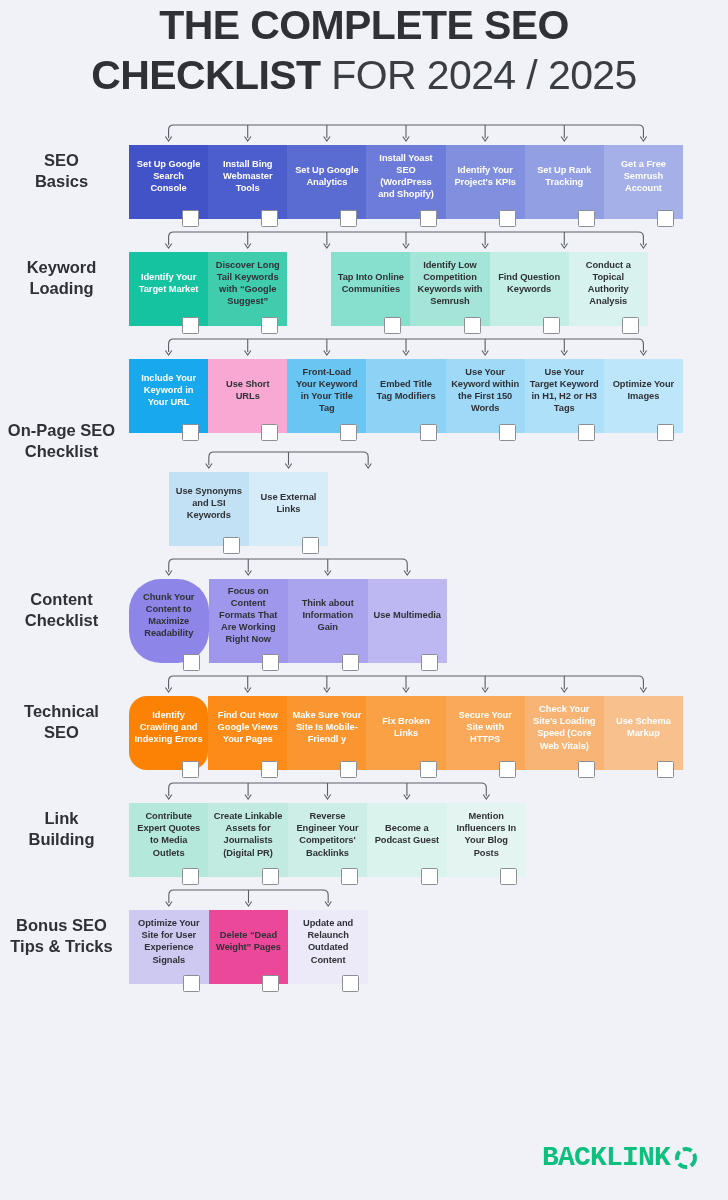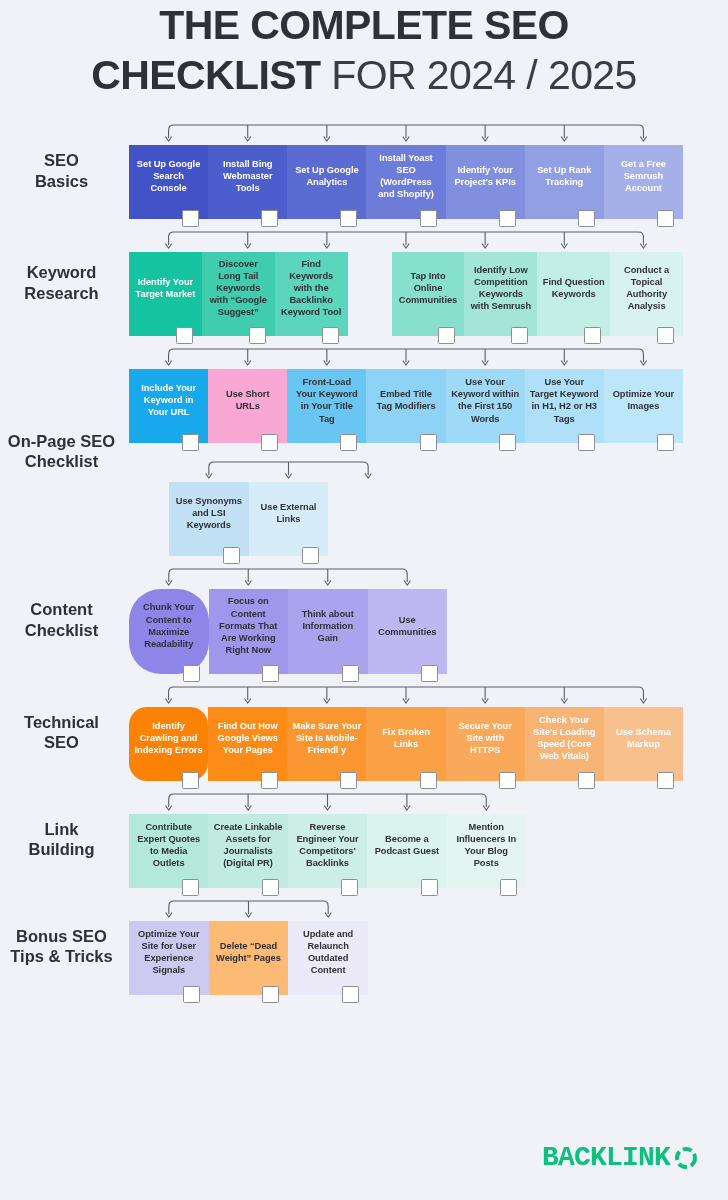--- a/index.html
+++ b/index.html
@@ -167,21 +167,21 @@
               <span class="txt">Get a Free Semrush Account</span>
               <div class="checkbox"></div>
             </div>
           </div>
         </div>
       </div>
     </div>
     <div class="section">
       <div class="sec-label">
         <div>Keyword</div>
-        <div>Research</div>
+        <div>Loading</div>
       </div>
       <div class="sec-body">
         <div style="margin-left: 0px; width: 554px;">
           <div class="connector">
             <svg viewBox="0 0 554 23" preserveAspectRatio="none" width="554" height="23">
               <path d="M 39.57142857142857 16 L 39.57142857142857 8 Q 39.57142857142857 3 44.57142857142857 3 L 509.42857142857144 3 Q 514.4285714285714 3 514.4285714285714 8 L 514.4285714285714 16" fill="none" stroke="#5a5e66" stroke-width="1.1"></path>
               <path d="M 36.37142857142857 14.5 L 39.57142857142857 19 L 42.77142857142857 14.5" fill="none" stroke="#5a5e66" stroke-width="1.1" stroke-linejoin="miter"></path>
               <path d="M 118.71428571428571 3 L 118.71428571428571 16" fill="none" stroke="#5a5e66" stroke-width="1.1"></path>
               <path d="M 115.5142857142857 14.5 L 118.71428571428571 19 L 121.91428571428571 14.5" fill="none" stroke="#5a5e66" stroke-width="1.1" stroke-linejoin="miter"></path>
               <path d="M 197.85714285714283 3 L 197.85714285714283 16" fill="none" stroke="#5a5e66" stroke-width="1.1"></path>
@@ -197,24 +197,20 @@
           </div>
           <div class="row">
             <div class="cell" style="width: 14.2857%; background: rgb(21, 195, 160); color: rgb(255, 255, 255);">
               <span class="txt">Identify Your Target Market</span>
               <div class="checkbox"></div>
             </div>
             <div class="cell" style="width: 14.2857%; background: rgb(63, 205, 174); color: rgb(47, 49, 54);">
               <span class="txt">Discover Long Tail Keywords with “Google Suggest”</span>
               <div class="checkbox"></div>
             </div>
-            <div class="cell" style="width: 14.2857%; background: rgb(91, 213, 187); color: rgb(47, 49, 54);">
-              <span class="txt">Find Keywords with the Backlinko Keyword Tool</span>
-              <div class="checkbox"></div>
-            </div>
             <div class="cell" style="width: 14.2857%; background: rgb(134, 224, 205); color: rgb(47, 49, 54); margin-left: 44px;">
               <span class="txt">Tap Into Online Communities</span>
               <div class="checkbox"></div>
             </div>
             <div class="cell" style="width: 14.2857%; background: rgb(163, 230, 216); color: rgb(47, 49, 54);">
               <span class="txt">Identify Low Competition Keywords with Semrush</span>
               <div class="checkbox"></div>
             </div>
             <div class="cell" style="width: 14.2857%; background: rgb(194, 238, 230); color: rgb(47, 49, 54);">
               <span class="txt">Find Question Keywords</span>
@@ -331,21 +327,21 @@
             </div>
             <div class="cell" style="width: 25%; background: rgb(158, 151, 236); color: rgb(47, 49, 54);">
               <span class="txt">Focus on Content Formats That Are Working Right Now</span>
               <div class="checkbox"></div>
             </div>
             <div class="cell" style="width: 25%; background: rgb(170, 164, 238); color: rgb(47, 49, 54);">
               <span class="txt">Think about Information Gain</span>
               <div class="checkbox"></div>
             </div>
             <div class="cell" style="width: 25%; background: rgb(189, 184, 242); color: rgb(47, 49, 54);">
-              <span class="txt">Use Communities</span>
+              <span class="txt">Use Multimedia</span>
               <div class="checkbox"></div>
             </div>
           </div>
         </div>
       </div>
     </div>
     <div class="section">
       <div class="sec-label">
         <div>Technical</div>
         <div>SEO</div>
@@ -461,21 +457,21 @@
               <path d="M 119.5 3 L 119.5 16" fill="none" stroke="#5a5e66" stroke-width="1.1"></path>
               <path d="M 116.3 14.5 L 119.5 19 L 122.7 14.5" fill="none" stroke="#5a5e66" stroke-width="1.1" stroke-linejoin="miter"></path>
               <path d="M 195.9666666666667 14.5 L 199.16666666666669 19 L 202.36666666666667 14.5" fill="none" stroke="#5a5e66" stroke-width="1.1" stroke-linejoin="miter"></path>
             </svg>
           </div>
           <div class="row">
             <div class="cell" style="width: 33.3333%; background: rgb(205, 201, 240); color: rgb(47, 49, 54);">
               <span class="txt">Optimize Your Site for User Experience Signals</span>
               <div class="checkbox"></div>
             </div>
-            <div class="cell" style="width: 33.3333%; background: #fdba74; color: rgb(47, 49, 54);">
+            <div class="cell" style="width: 33.3333%; background: #ec4899; color: rgb(47, 49, 54);">
               <span class="txt">Delete “Dead Weight” Pages</span>
               <div class="checkbox"></div>
             </div>
             <div class="cell" style="width: 33.3333%; background: rgb(236, 234, 248); color: rgb(47, 49, 54);">
               <span class="txt">Update and Relaunch Outdated Content</span>
               <div class="checkbox"></div>
             </div>
           </div>
         </div>
       </div>

